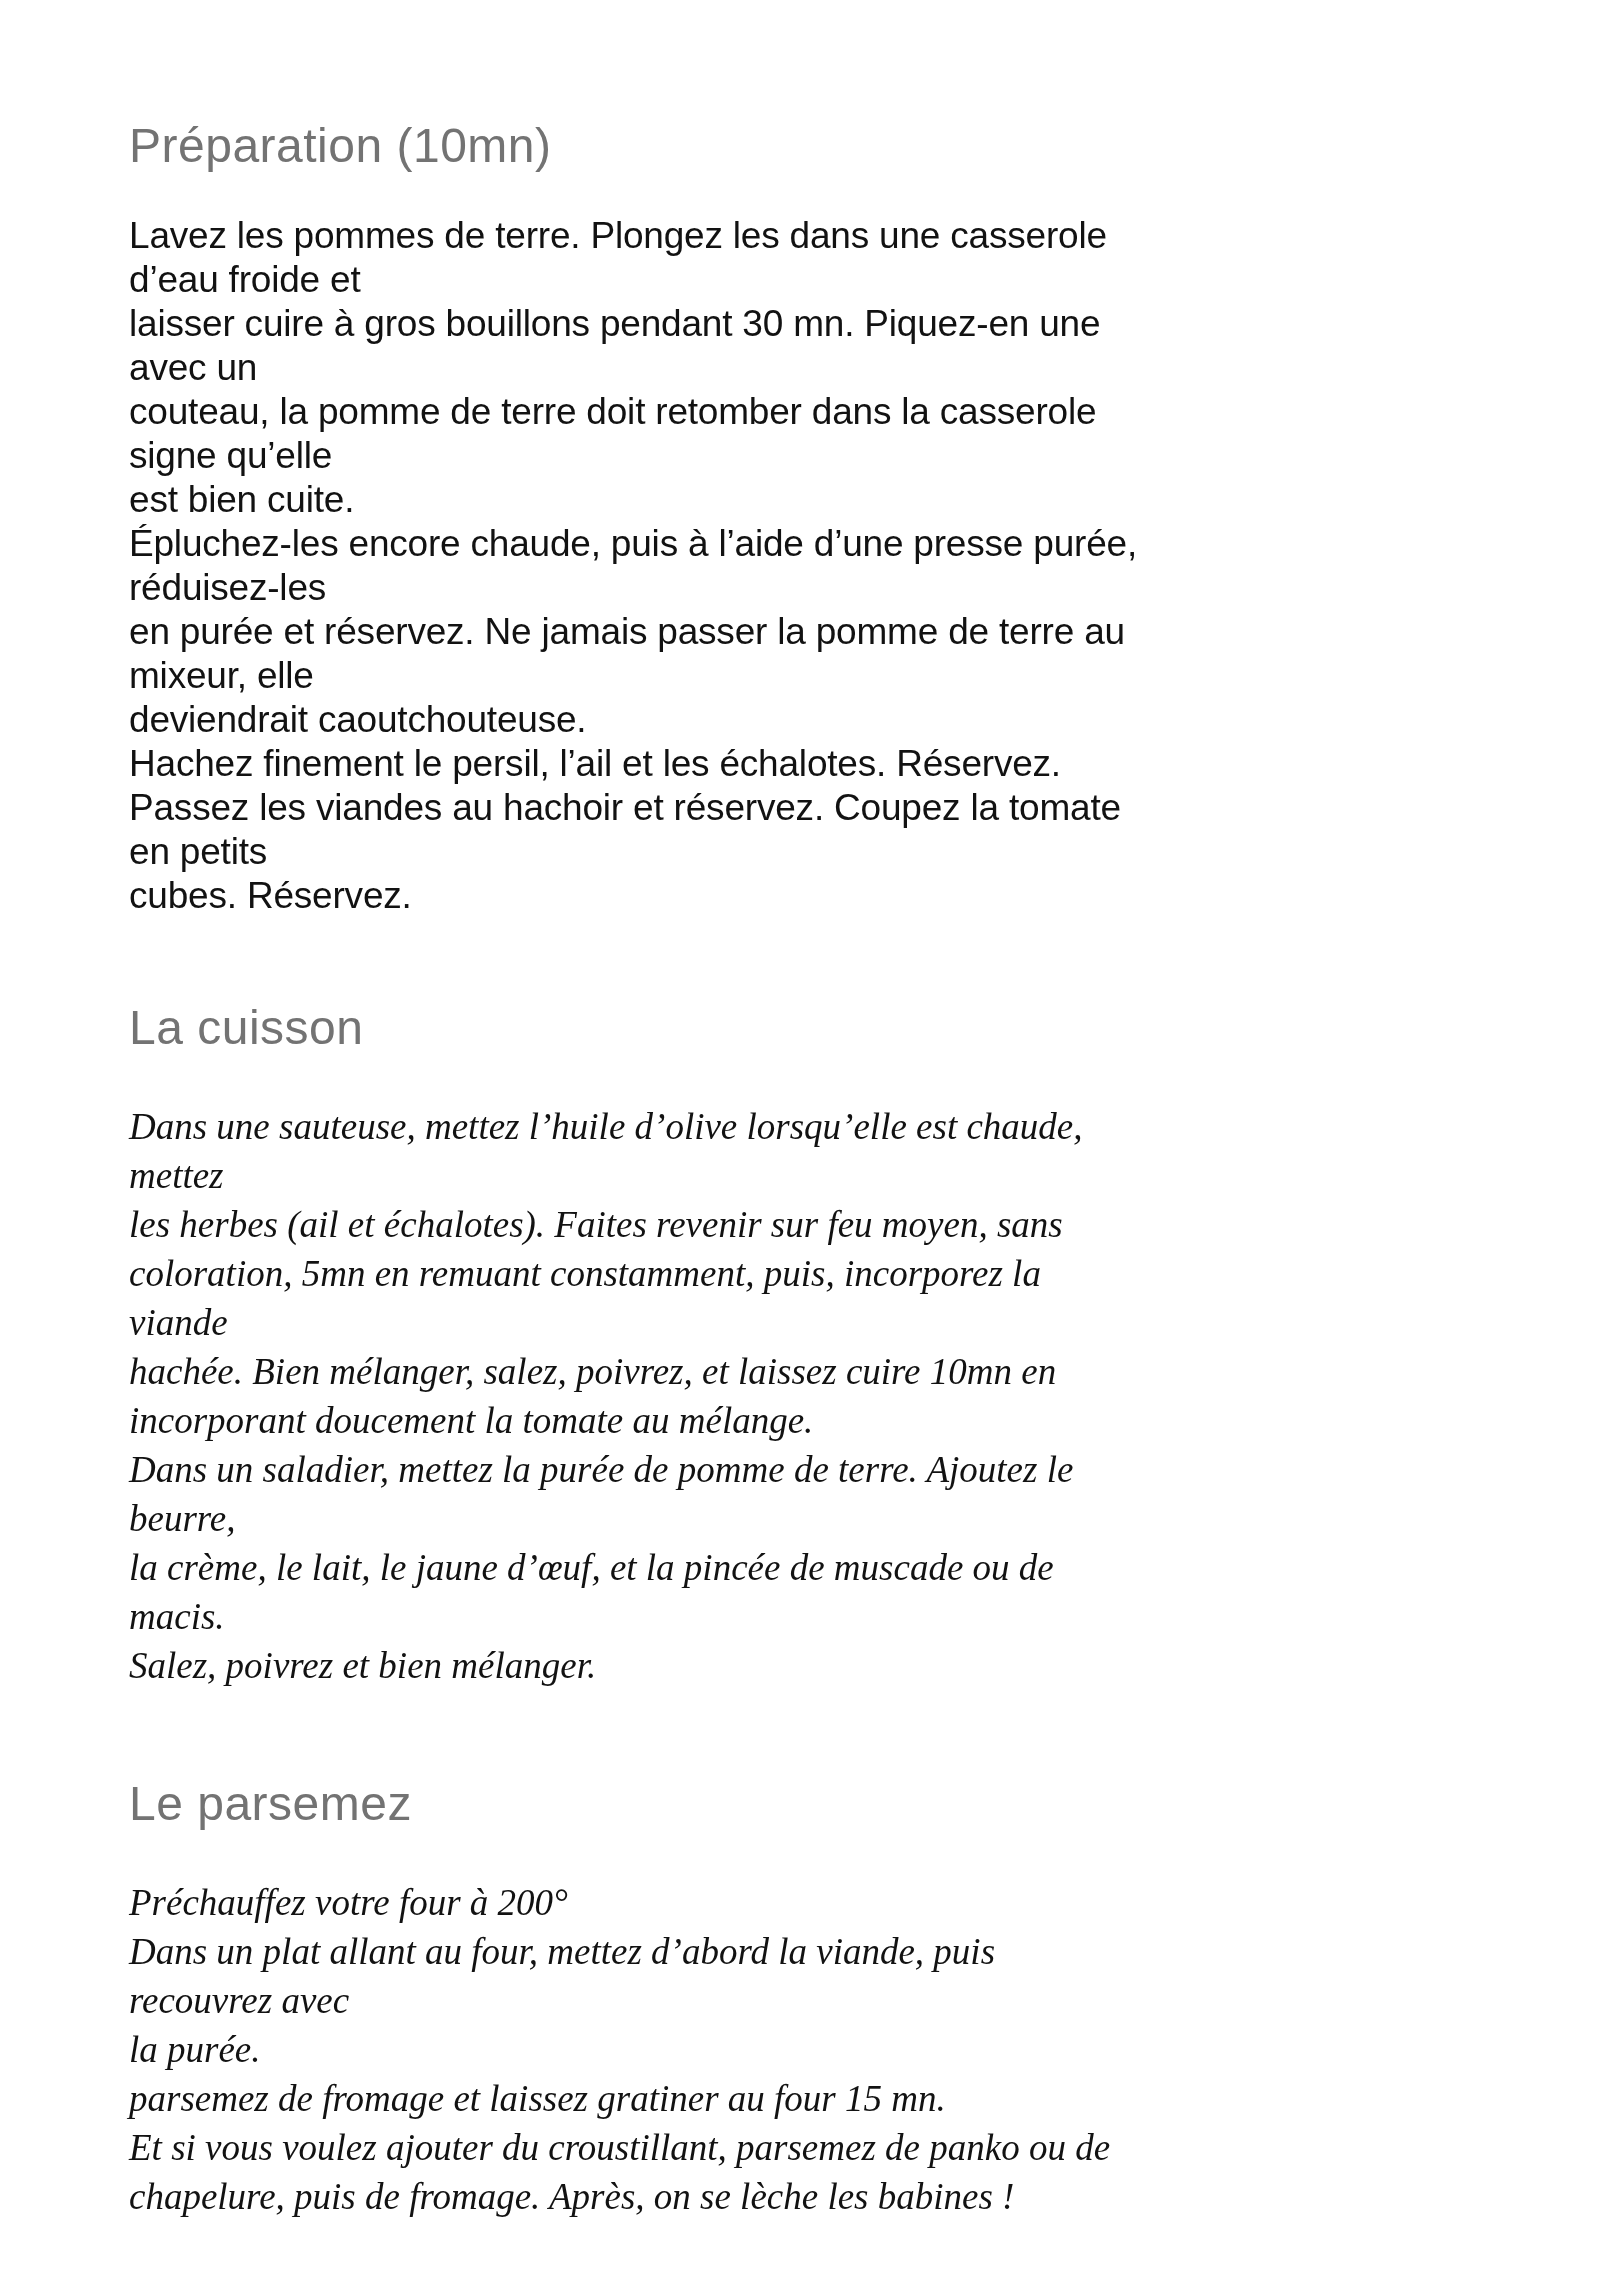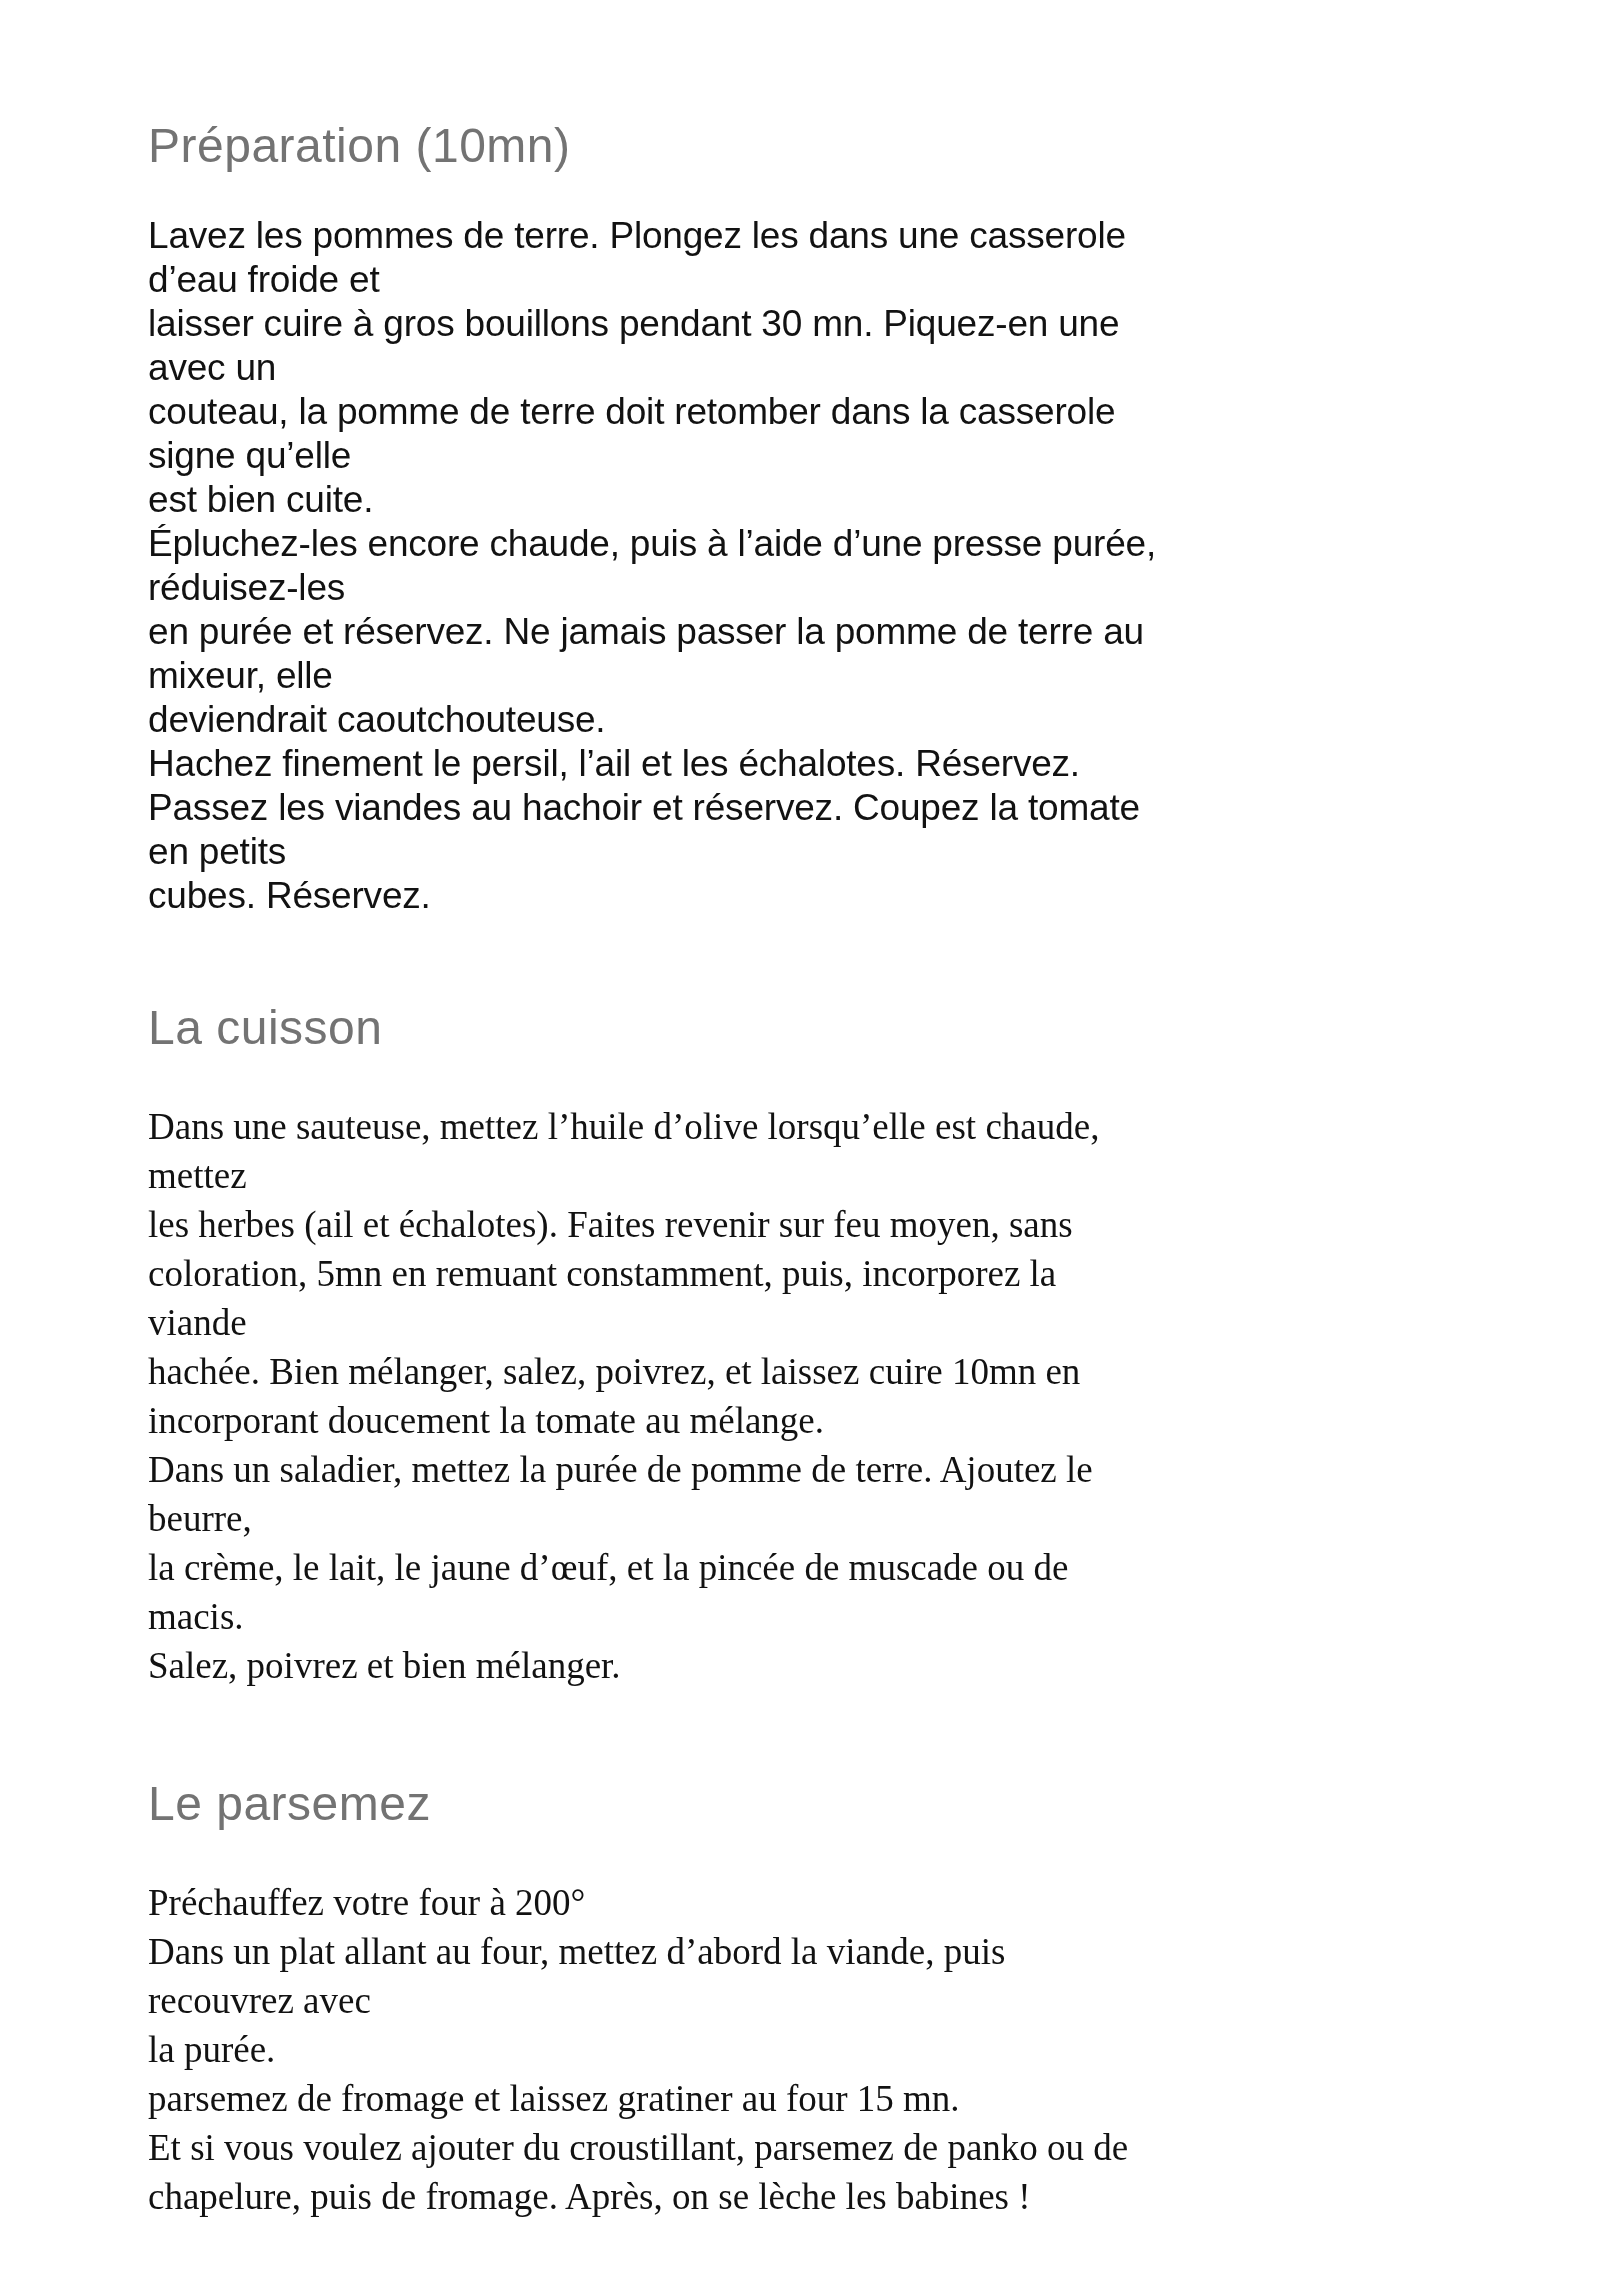--- a/index.html
+++ b/index.html
@@ -8,21 +8,20 @@
     background: #ffffff;
   }
   .page {
     position: relative;
     width: 1343px;
     height: 2293px;
     background: #ffffff;
     box-sizing: border-box;
     padding: 116px 204px 8px 129px;
     overflow: hidden;
-    margin-left: 19px;
   }
   .section-heading {
     margin: 0;
     font-family: "Liberation Sans", sans-serif;
     font-weight: 400;
     font-size: 48px;
     line-height: 59px;
     color: #737373;
     letter-spacing: 0.5px;
   }
@@ -38,20 +37,21 @@
     margin-top: 39px;
     margin-bottom: 80px;
     letter-spacing: -0.2px;
   }
   .section-body.serif {
     font-family: "Liberation Serif", serif;
     font-size: 37px;
     line-height: 49px;
     margin-top: 45px;
     margin-bottom: 84px;
+    font-style: italic;
   }
 </style>
 </head>
 <body>
 
 <div class="page">
 
   <h2 class="section-heading">Préparation (10mn)</h2>
 
   <div class="section-body sans">Lavez les pommes de terre. Plongez les dans une casserole d’eau froide et

